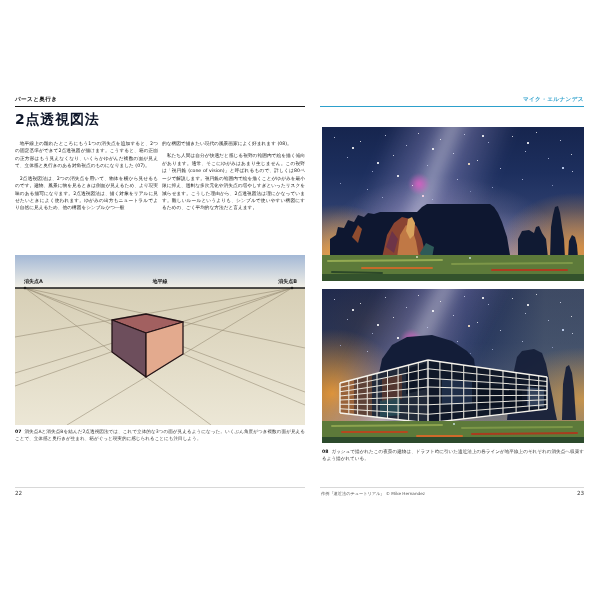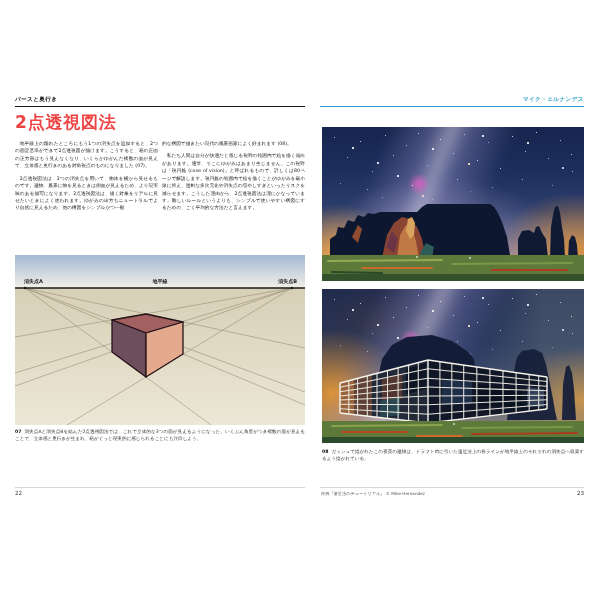--- a/index.html
+++ b/index.html
@@ -6,21 +6,21 @@
   body{width:600px;height:600px;font-family:"DejaVu Sans",sans-serif;color:#1a1a1a;}
   .canvas{position:relative;width:600px;height:600px;overflow:hidden;background:#fff;}
   .abs{position:absolute;}
 
   
   .hdr-left{left:15px;top:96px;font-size:5.6px;font-weight:bold;letter-spacing:.4px;color:#111;}
   .rule-left{left:15px;top:106px;width:290px;height:1px;background:#1a1a1a;}
   .hdr-right{left:320px;top:96px;width:264px;text-align:right;font-size:5.6px;font-weight:bold;color:#2da0cc;letter-spacing:.4px;}
   .rule-right{left:320px;top:106px;width:264px;height:1px;background:#2da0cc;}
 
-  .title{left:15px;top:111px;font-size:17px;font-weight:bold;letter-spacing:.8px;color:#ef4444;}
+  .title{left:15px;top:111px;font-size:14px;font-weight:bold;letter-spacing:.8px;color:#0f172a;}
 
   .col{font-size:4.7px;line-height:1.58;text-align:justify;color:#222;}
   .col p{margin:0 0 5px 0;text-indent:1em;}
   .col1{left:15px;top:140px;width:143px;}
   .col2{left:162px;top:140px;width:143px;}
 
   
   .diagram{left:15px;top:255px;width:290px;height:170px;}
   .dg-label{position:absolute;font-size:5px;font-weight:bold;color:#222;}
   .dg-a{left:9px;top:23px;}

